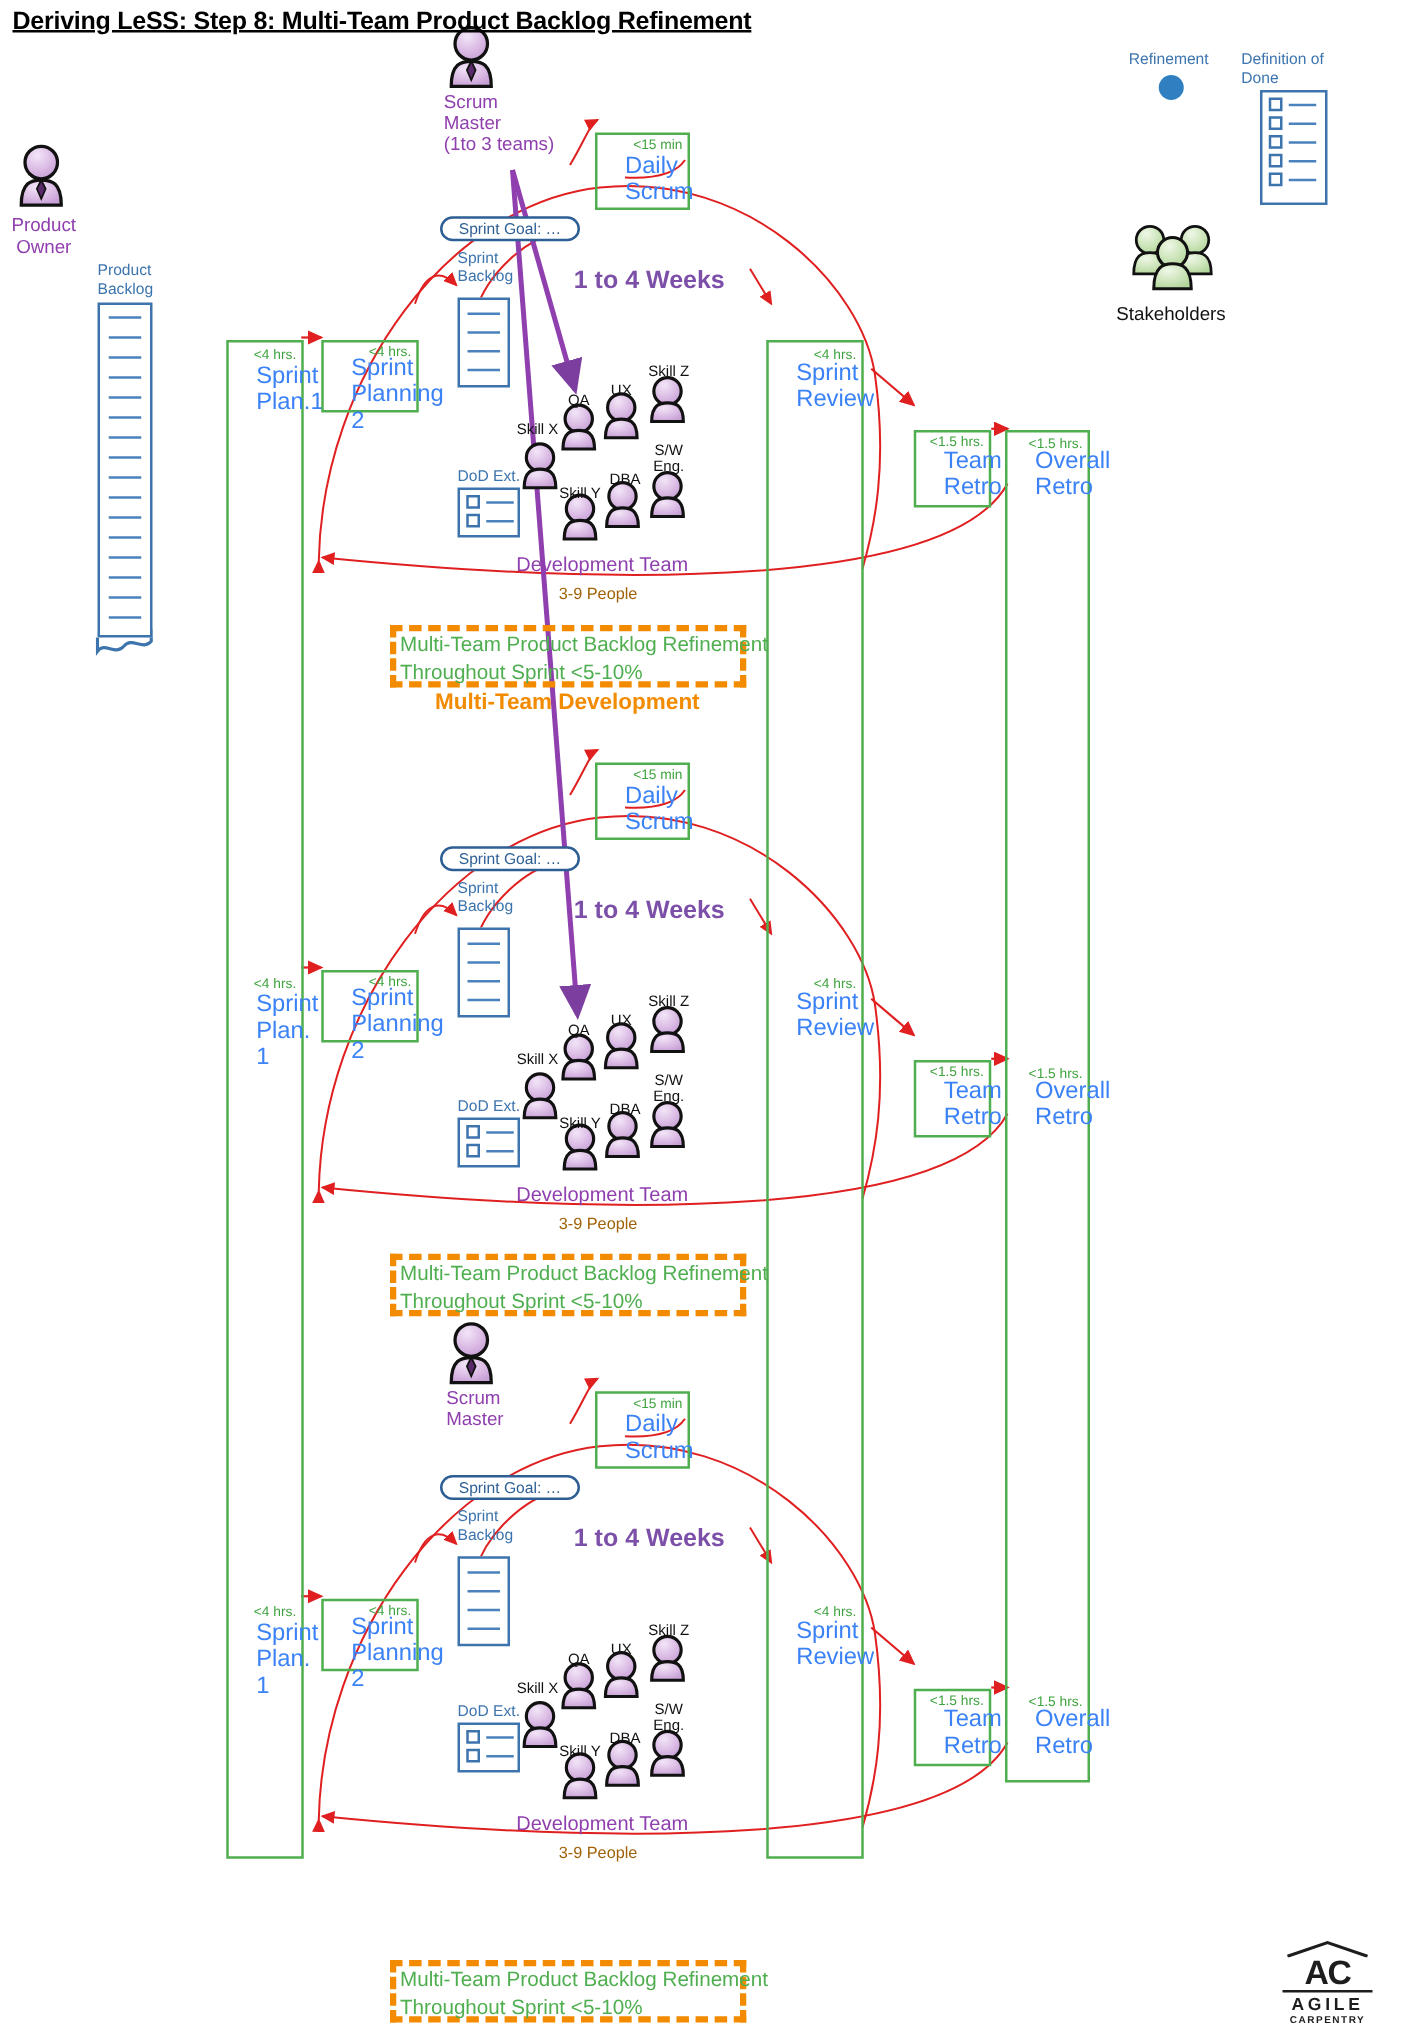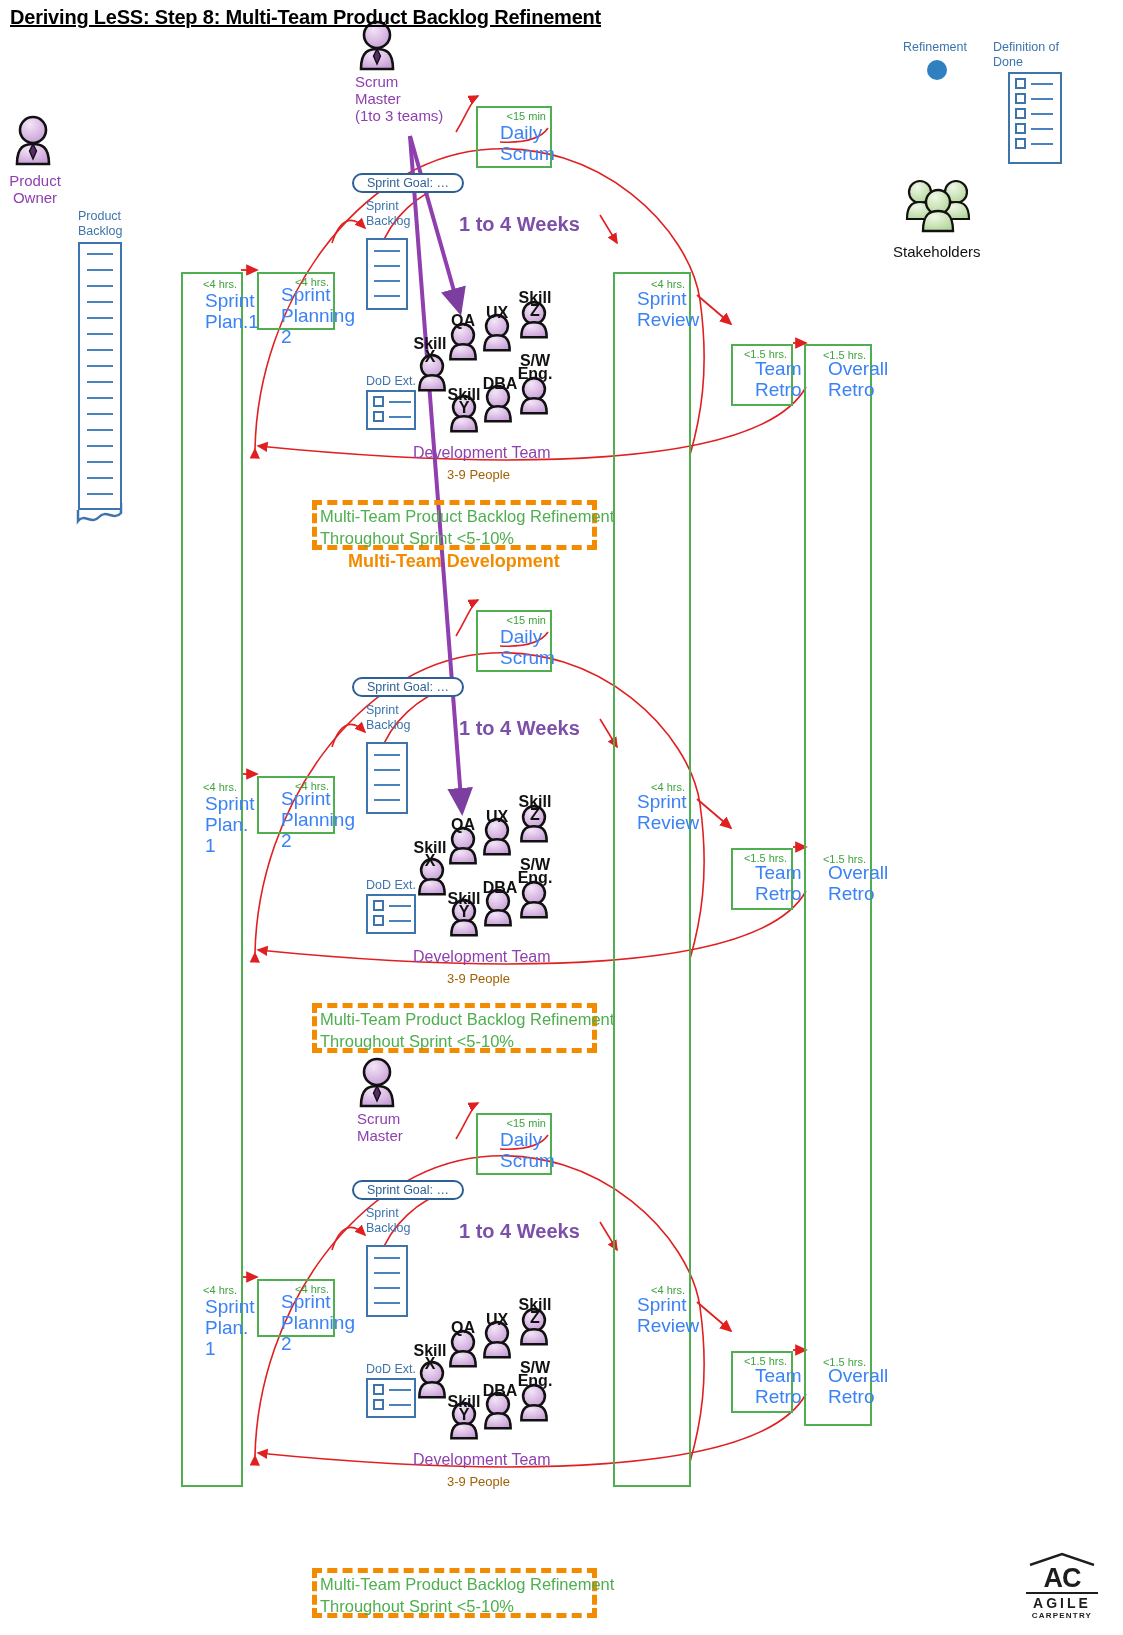--- a/index.html
+++ b/index.html
@@ -42,21 +42,21 @@
   .dodrow{display:flex;align-items:center;gap:5px;margin:4px 0 0 5px;}
   .dodchk{width:11px;height:11px;border:2px solid #3d74ad;box-sizing:border-box;}
   .dodline{width:22px;border-top:2.5px solid #4a82bd;}
   .increment-dot{width:20px;height:20px;border-radius:50%;background:#2f7fc1;}
   .role{color:#8f3fae;font-size:15px;line-height:17px;text-align:center;white-space:pre-line;}
   .weeks{color:#7c4fa8;font-size:20px;font-weight:bold;white-space:nowrap;}
   .devteam{color:#8f3fae;font-size:16px;white-space:nowrap;}
   .people{color:#a16207;font-size:13px;white-space:nowrap;}
 
   
-  .skill{color:#111;font-size:16px;line-height:13px;text-align:center;white-space:pre-line;font-weight:bold;}
+  .skill{color:#111;font-size:12px;line-height:13px;text-align:center;white-space:pre-line;}
 
   
   .refbox{
     border:5px dashed #f38b00;box-sizing:border-box;background:transparent;
   }
   .reftext{color:#4fae4f;font-size:16.5px;line-height:22px;white-space:pre-line;}
   .refbold{color:#f38b00;font-size:18px;font-weight:bold;white-space:nowrap;}
 
   
   .smalllab{color:#3d74ad;font-size:12.5px;line-height:15px;white-space:pre-line;}

